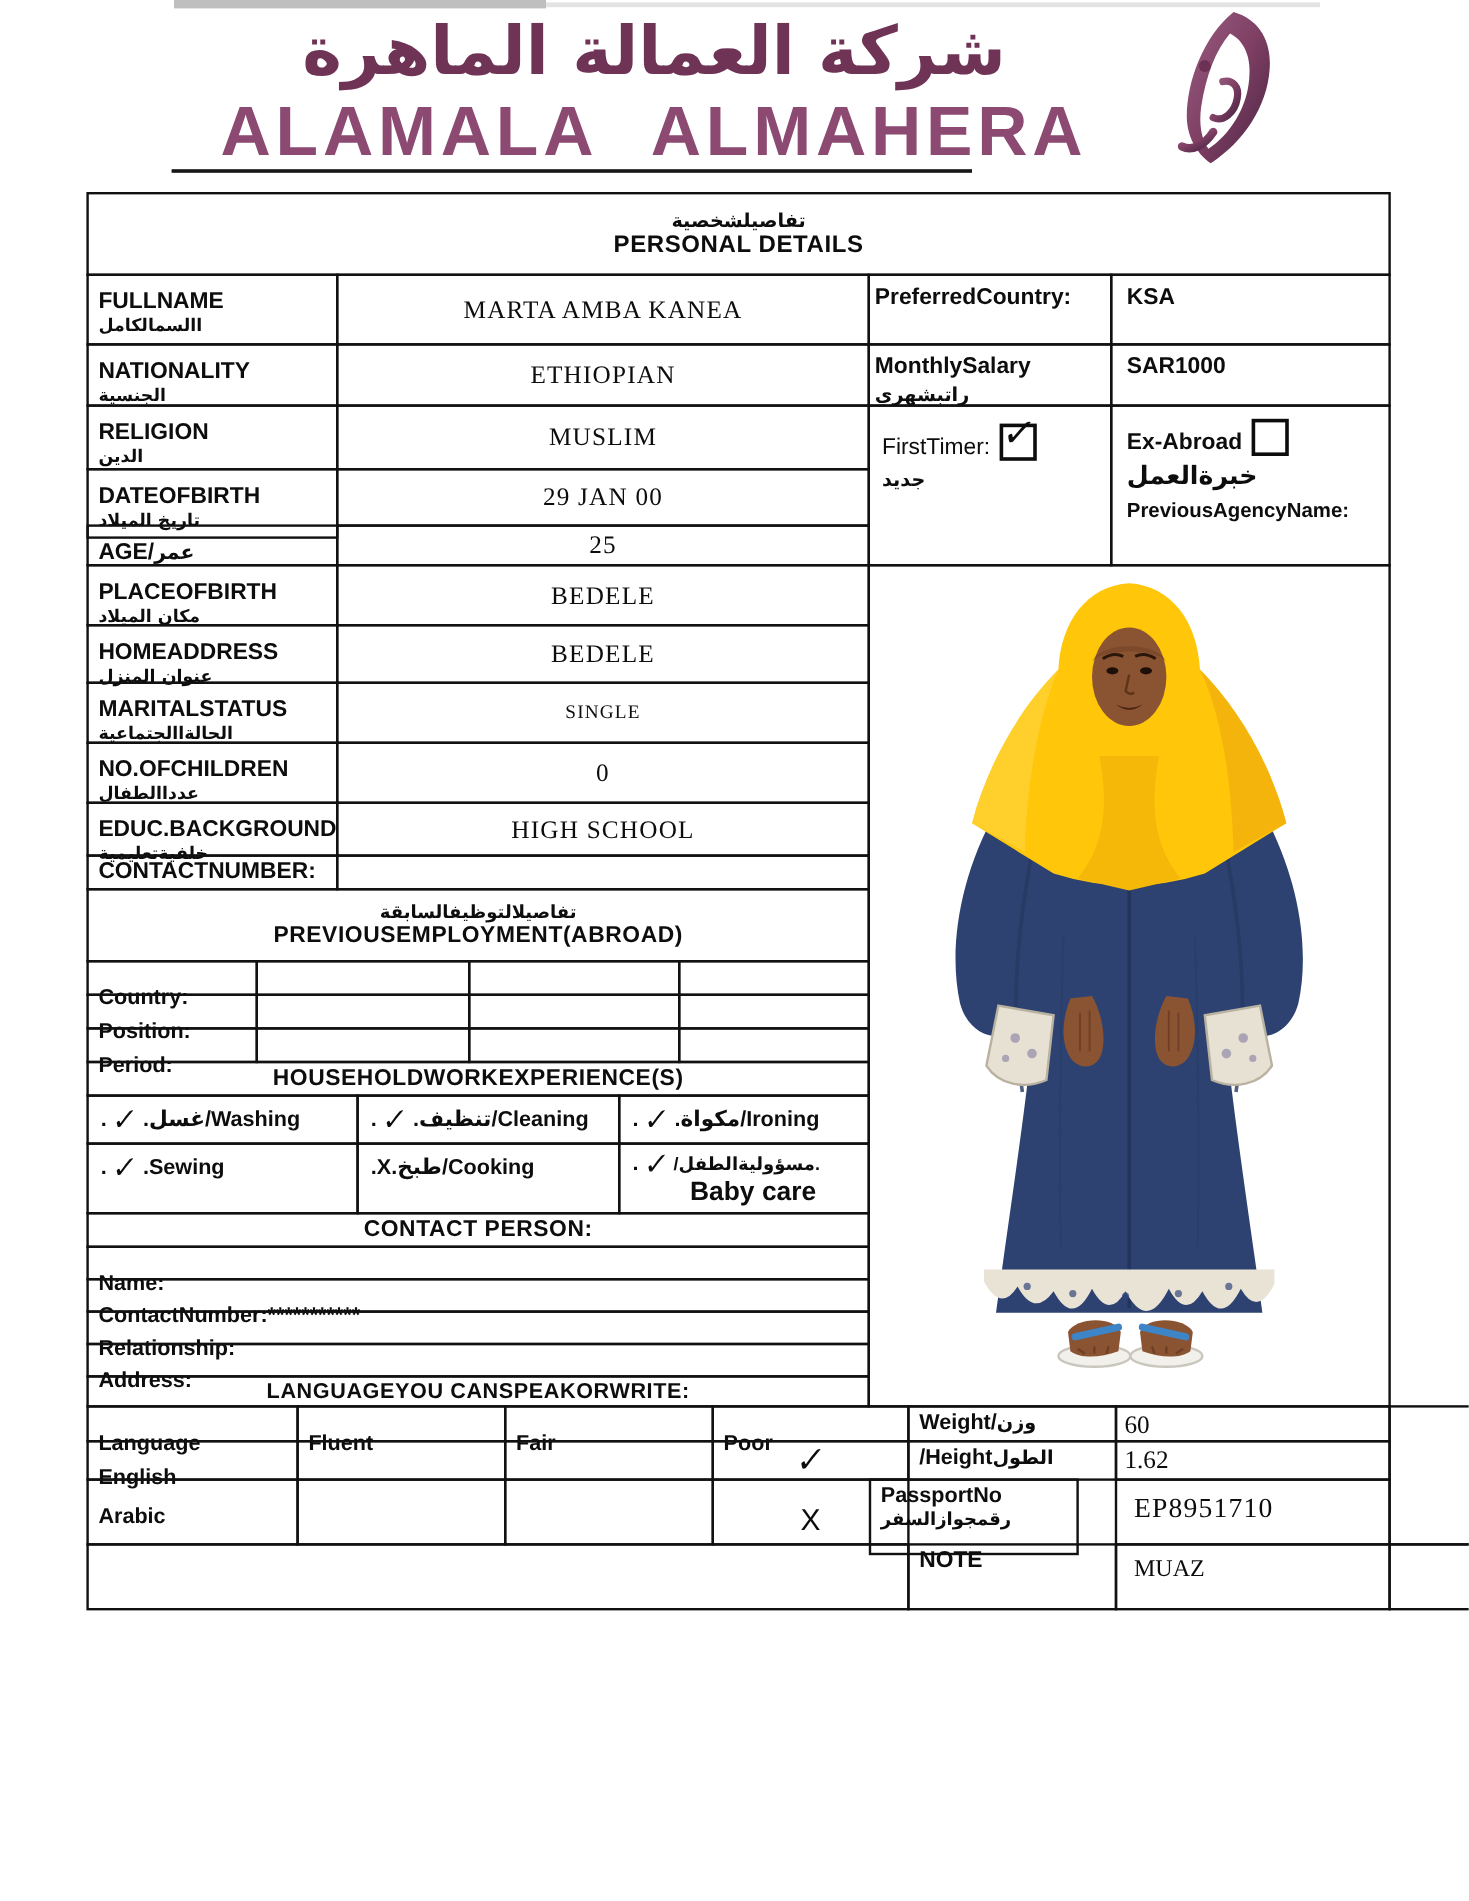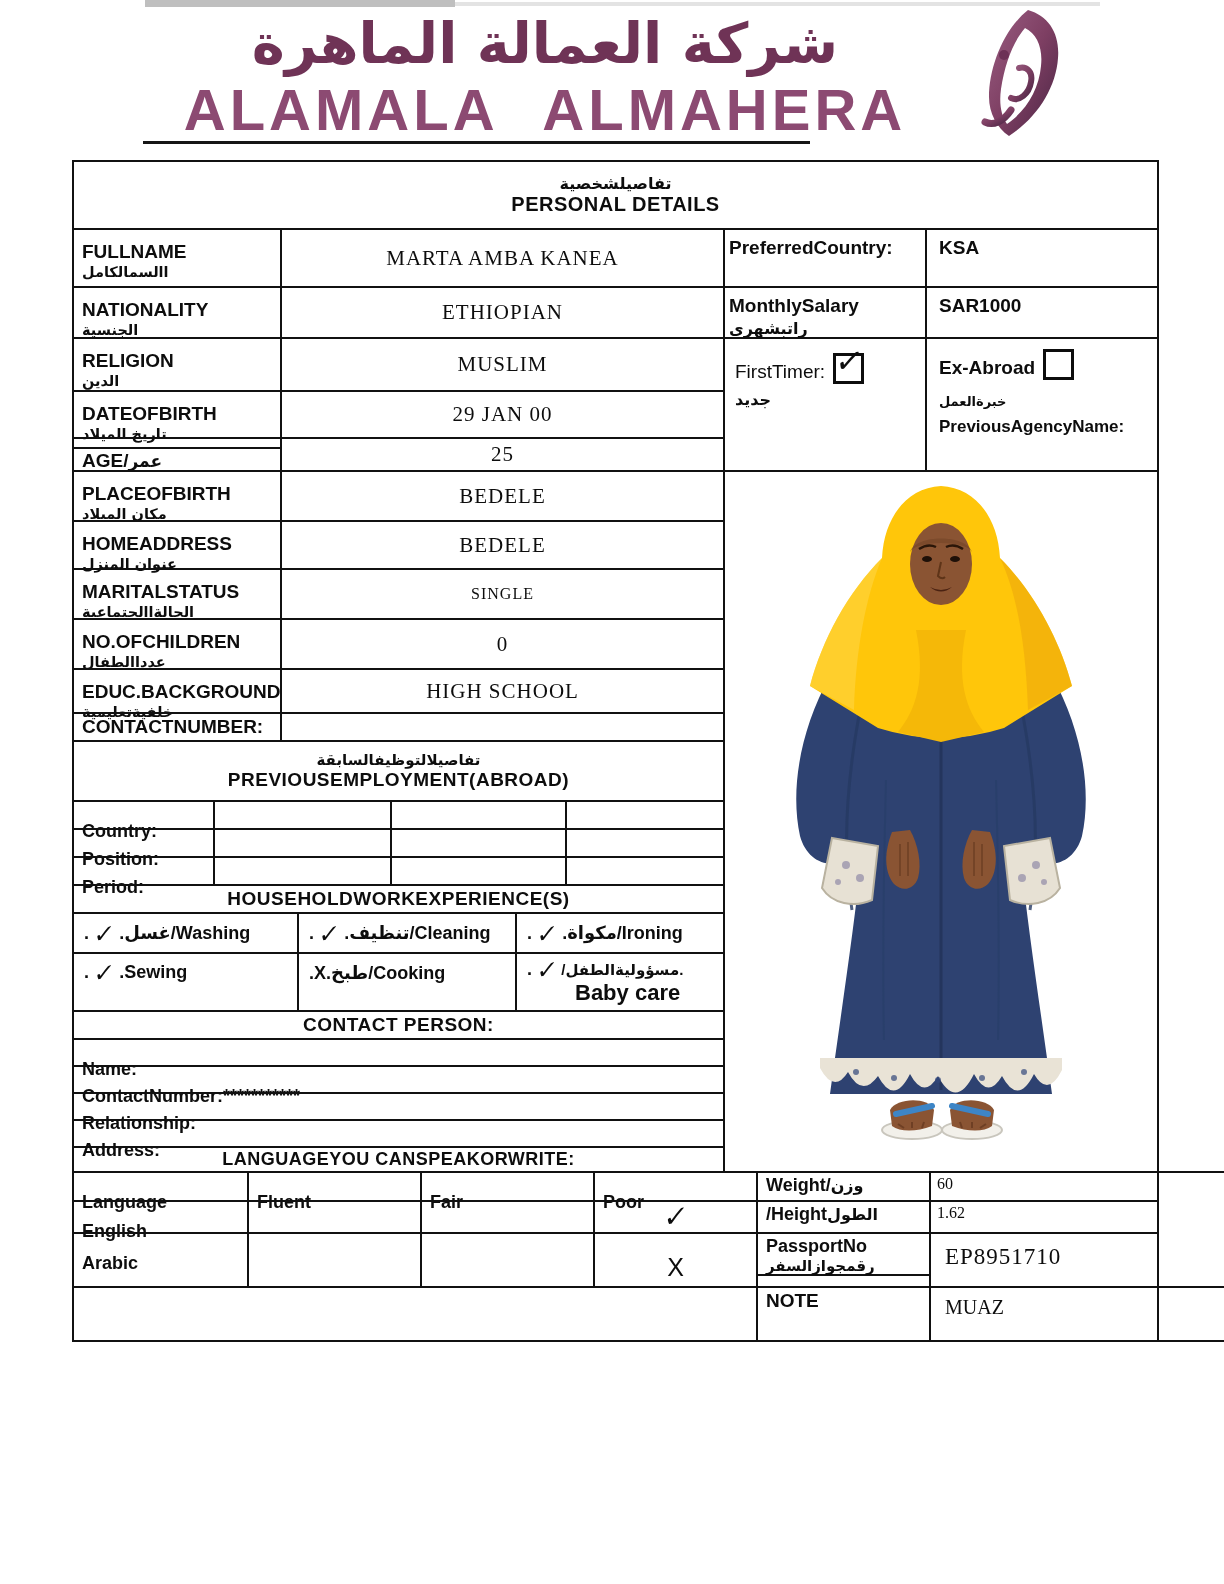--- a/index.html
+++ b/index.html
@@ -31,21 +31,21 @@
   .rval{padding:7px 4px 0 12px;font-weight:bold;font-size:19px;}
   .box{display:inline-block;width:25px;height:25px;border:3px solid #0d0d0d;margin-left:8px;
        position:relative;vertical-align:-6px;}
   .boxchk{position:absolute;left:0px;top:-14px;font-family:"DejaVu Sans",sans-serif;
           font-size:32px;font-weight:bold;transform:skewX(-10deg);}
   .chk{font-family:"DejaVu Sans",sans-serif;font-weight:bold;display:inline-block;
        transform:skewX(-14deg) rotate(-8deg);font-size:24px;line-height:.8;vertical-align:-3px;}
   .skill{padding:8px 2px 0 10px;font-weight:bold;font-size:18px;}
   .rowlbl{padding:19px 4px 0 8px;font-weight:bold;font-size:18px;}
   .stat-lbl{padding:3px 4px 0 8px;font-weight:bold;font-size:18px;line-height:1.1;}
-  .stat-val{font-family:"Liberation Serif",serif;font-size:16px;padding:2px 0 0 6px;}
+  .stat-val{font-family:"Liberation Serif",serif;font-size:21px;padding:2px 0 0 6px;}
   .bigmark-check{display:flex;align-items:center;justify-content:center;}
   .bigmark-x{display:flex;align-items:flex-end;justify-content:center;
              font-size:25px;padding-bottom:4px;font-family:"Liberation Sans",sans-serif;}
 </style>
 </head>
 <body>
 
 <div class="page">
 
   <div class="topstrip1"></div>
@@ -103,21 +103,21 @@
   </div>
   <div class="cell vcell" style="left:280px;top:337px;width:445px;height:55px">MUSLIM</div>
 
   <div class="cell" style="left:723px;top:337px;width:204px;height:135px;padding:14px 0 0 10px">
     <span style="font-weight:normal;font-size:19px">FirstTimer:</span><span class="box"><span class="boxchk">✓</span></span>
     <span class="ar" style="font-size:16px;margin-top:6px">جديد</span>
   </div>
 
   <div class="cell" style="left:925px;top:337px;width:234px;height:135px;padding:10px 0 0 12px">
     <span style="font-weight:bold;font-size:19px">Ex-Abroad</span><span class="box"><span class="boxchk"></span></span>
-    <span class="ar" style="font-size:13px;margin-top:14px">خبرةالعمل</span>
+    <span class="ar" style="font-size:21px;margin-top:4px">خبرةالعمل</span>
     <span style="display:block;font-weight:bold;font-size:17px;margin-top:8px">PreviousAgencyName:</span>
   </div>
 
   <div class="cell lblcell" style="left:72px;top:390px;width:210px;height:59px">
     <span>DATEOFBIRTH</span>
     <span class="ar">تاريخ الميلاد</span>
   </div>
   <div class="cell vcell" style="left:280px;top:390px;width:445px;height:49px">29 JAN 00</div>
 
   <div class="cell lblcell" style="left:72px;top:437px;width:210px;height:35px">
@@ -290,21 +290,21 @@
   <div class="cell stat-lbl" style="left:756px;top:1171px;width:175px;height:31px">
     <span>Weight/</span><span class="ar-inline" style="font-size:16px">وزن</span>
   </div>
   <div class="cell stat-val" style="left:929px;top:1171px;width:230px;height:31px">60</div>
 
   <div class="cell stat-lbl" style="left:756px;top:1200px;width:175px;height:34px">
     <span>/Height</span><span class="ar-inline" style="font-size:16px">الطول</span>
   </div>
   <div class="cell stat-val" style="left:929px;top:1200px;width:230px;height:34px">1.62</div>
 
-  <div class="cell stat-lbl" style="left:756px;top:1232px;width:175px;height:44px">
+  <div class="cell stat-lbl" style="left:724px;top:1232px;width:175px;height:64px">
     <span>PassportNo</span>
     <span class="ar" style="font-size:15px">رقمجوازالسفر</span>
   </div>
   <div class="cell stat-val" style="left:929px;top:1232px;width:230px;height:56px;font-size:23px;letter-spacing:1px;padding:10px 0 0 14px">EP8951710</div>
 
   <div class="cell" style="left:72px;top:1286px;width:686px;height:56px"></div>
   <div class="cell stat-lbl" style="left:756px;top:1286px;width:175px;height:56px;font-size:19px">NOTE</div>
   <div class="cell stat-val" style="left:929px;top:1286px;width:230px;height:56px;font-size:20px;padding:8px 0 0 14px">MUAZ</div>
 
   <div class="cell" style="left:1157px;top:1171px;width:80px;height:117px"></div>

